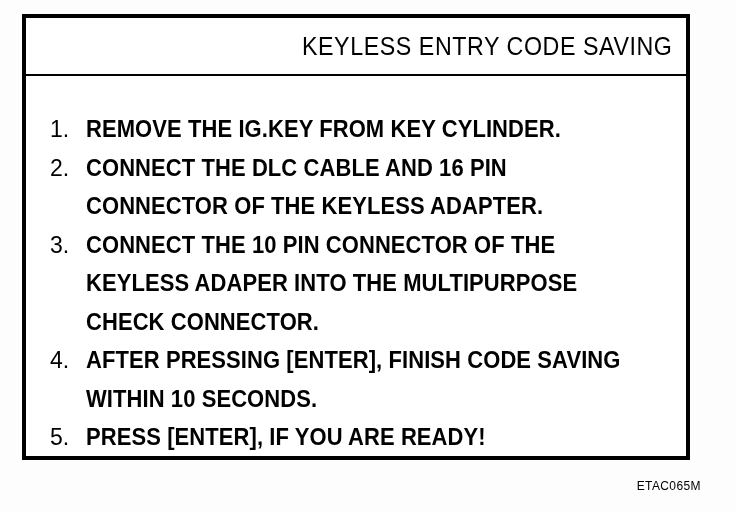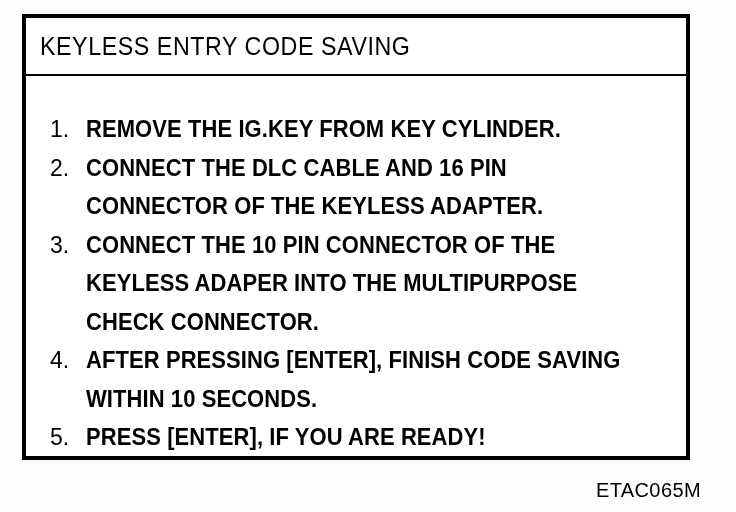--- a/index.html
+++ b/index.html
@@ -36,21 +36,21 @@
   #title-band {
     position: absolute;
     left: 0;
     top: 0;
     right: 0;
     height: 58px;
     box-sizing: border-box;
     border-bottom: 2px solid #000000;
     display: flex;
     align-items: center;
-    justify-content: flex-start;
+    justify-content: flex-end;
   }
   #title-text {
     font-size: 25px;
     font-weight: 500;
     letter-spacing: 0.6px;
     color: #000000;
     white-space: nowrap;
     transform: scaleX(0.93);
     transform-origin: center center;
   }
@@ -92,21 +92,21 @@
     letter-spacing: 0.1px;
     transform: scaleX(0.955);
     transform-origin: left center;
   }
 
   
   #figure-code {
     position: absolute;
     right: 35px;
     top: 479px;
-    font-size: 20px;
+    font-size: 12px;
     letter-spacing: 0.4px;
     color: #000000;
     white-space: nowrap;
     margin-left: 32px;
   }
 </style>
 </head>
 <body>
 
 <div id="page">

